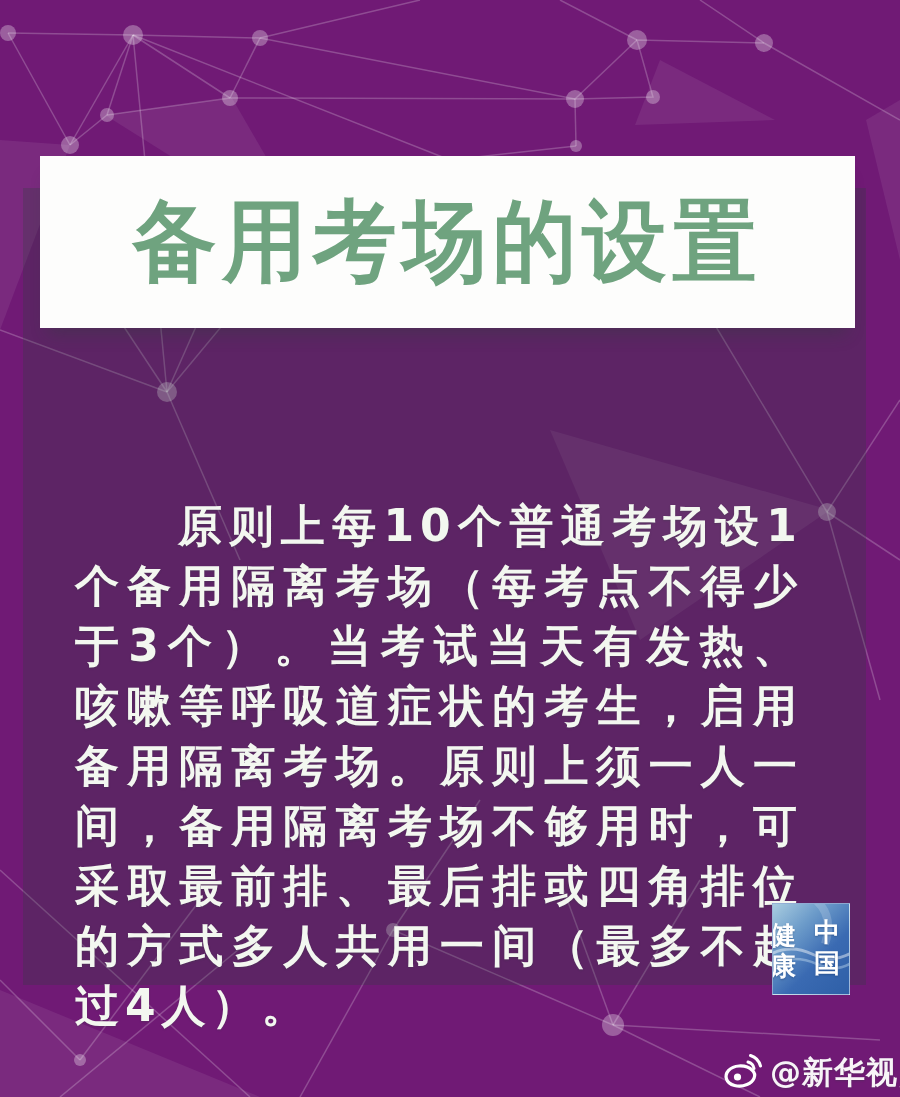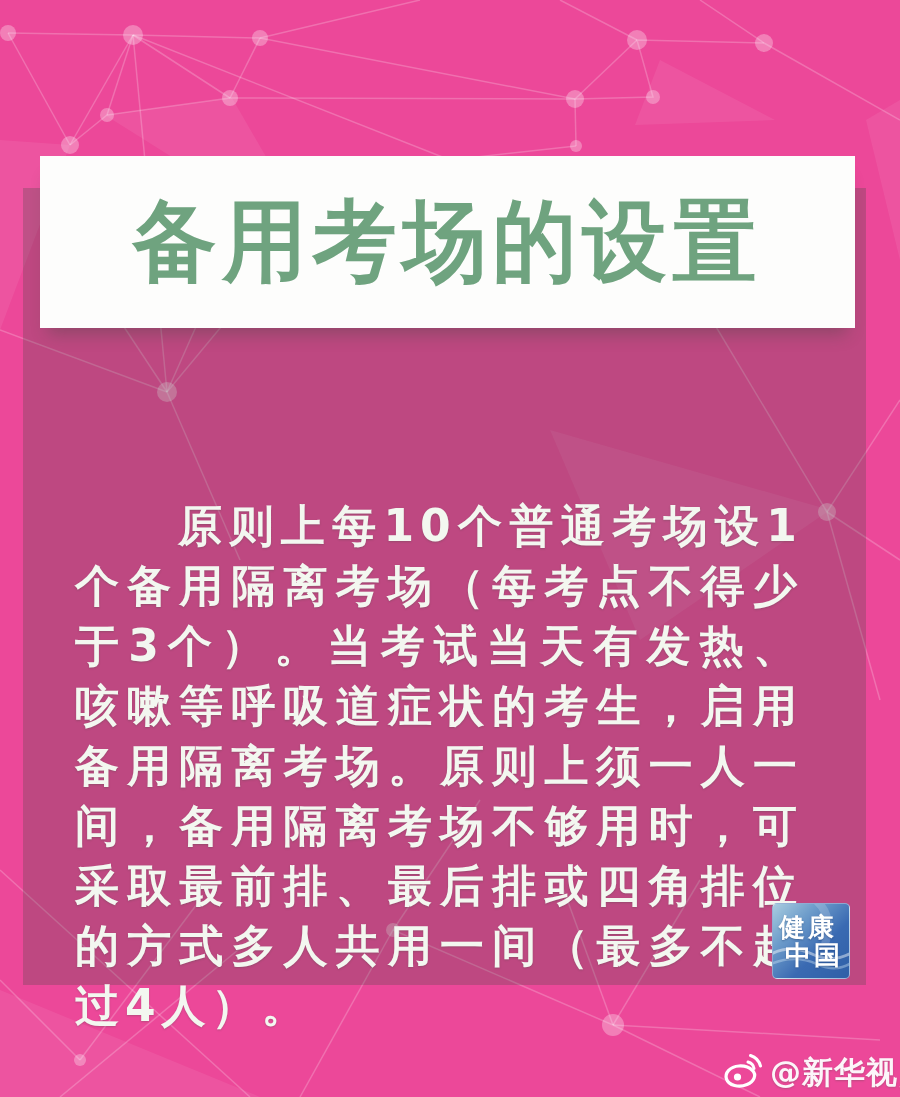--- a/index.html
+++ b/index.html
@@ -1,19 +1,19 @@
 <!DOCTYPE html>
 <html><head>
 <meta charset="utf-8">
 <style>
   html,body{margin:0;padding:0;}
   .page{
     position:relative;
     width:900px;height:1097px;
-    background:#ec4899;
+    background:#701a75;
     overflow:hidden;
     font-family:"DejaVu Sans","Liberation Sans",sans-serif;
   }
   .pattern{position:absolute;left:0;top:0;width:900px;height:1097px;}
   .card{
     position:absolute;left:23px;top:188px;width:843px;height:797px;
     background:rgba(28,72,44,0.22);
   }
   .banner{
     position:absolute;left:40px;top:156px;width:815px;height:172px;
@@ -27,27 +27,27 @@
     transform:scaleY(1.06);
   }
   .body-text{
     position:absolute;left:75px;top:452px;width:728px;
     font-size:44px;line-height:60px;font-weight:600;
     color:#f3f7f0;letter-spacing:6px;
     text-align:justify;text-indent:103px;
     text-shadow:0 1px 2px rgba(40,80,55,0.25);
   }
   .badge{
-    position:absolute;left:772px;top:903px;width:78px;height:76px;
-    border-radius:5px;
+    position:absolute;left:772px;top:903px;width:78px;height:92px;
+    border-radius:0;
     background:linear-gradient(135deg,#a9cde0 0%,#6d9cca 30%,#3a6ab2 62%,#2e5fa7 100%);
     border:1px solid rgba(255,255,255,0.45);
     box-sizing:border-box;
     color:#ffffff;overflow:hidden;
-    display:flex;flex-direction:column;align-items:center;justify-content:center;
+    display:flex;flex-direction:row;align-items:center;justify-content:center;
   }
   .badge-line{
     font-size:26px;font-weight:bold;line-height:31px;letter-spacing:3px;
     text-shadow:0 1px 2px rgba(20,50,100,0.4);position:relative;z-index:2;
   }
   .badge-line.l1{transform:translateX(-3px) translateY(2px);}
   .badge-line.l2{transform:translateX(3px) translateY(-1px);}
   .badge-waves{position:absolute;left:0;top:0;z-index:1;}
   .watermark{
     position:absolute;left:722px;top:1052px;

